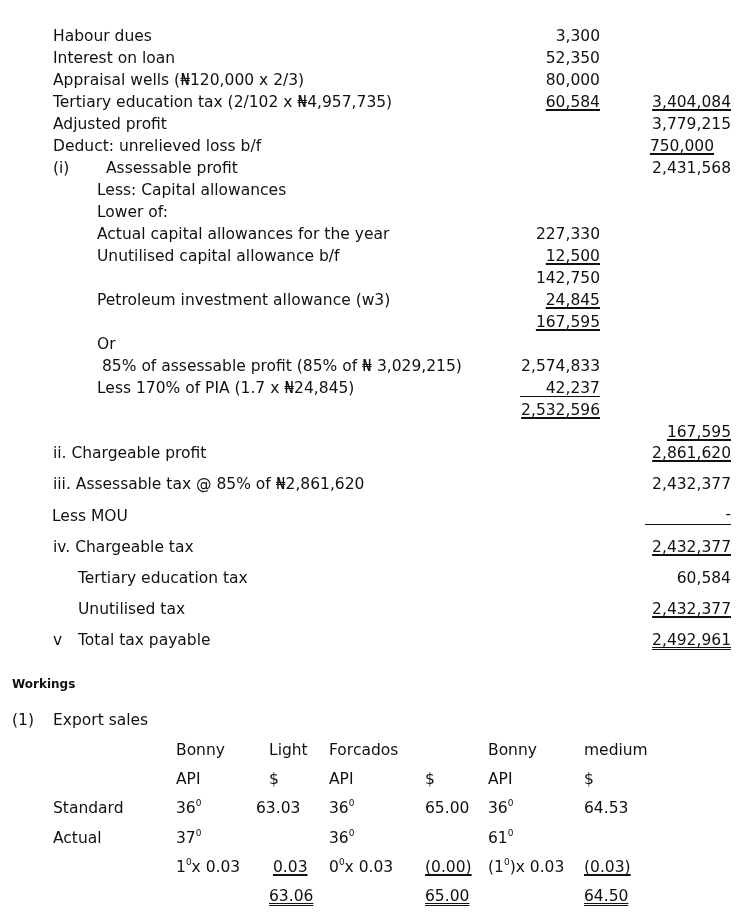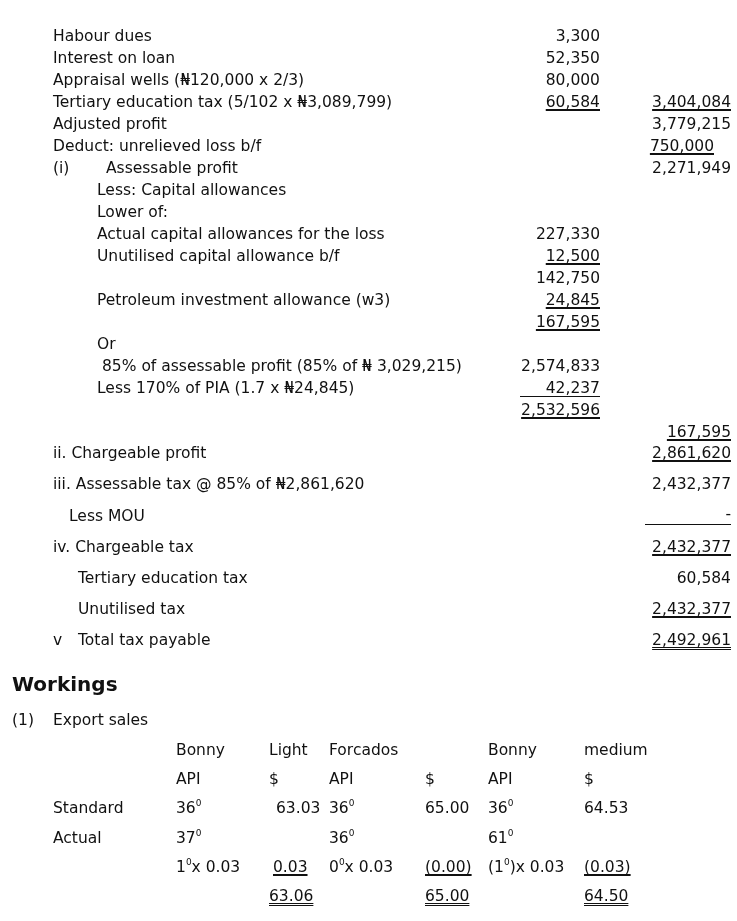--- a/index.html
+++ b/index.html
@@ -12,28 +12,28 @@
   .rule { position:absolute; height:0; border-top:1.5px solid #111; }
   .bold { font-weight:bold; }
   sup { font-size:9px; vertical-align:7px; line-height:0; }
 </style>
 </head>
 <body>
 
 <div class="t" style="left:53px;top:26px">Habour dues</div>
 <div class="t" style="left:53px;top:48px">Interest on loan</div>
 <div class="t" style="left:53px;top:70px">Appraisal wells (₦120,000 x 2/3)</div>
-<div class="t" style="left:53px;top:92px">Tertiary education tax (5/102 x ₦3,089,799)</div>
+<div class="t" style="left:53px;top:92px">Tertiary education tax (2/102 x ₦4,957,735)</div>
 <div class="t" style="left:53px;top:114px">Adjusted profit</div>
 <div class="t" style="left:53px;top:136px">Deduct: unrelieved loss b/f</div>
 <div class="t" style="left:53px;top:158px">(i)</div>
 <div class="t" style="left:106px;top:158px">Assessable profit</div>
 <div class="t" style="left:97px;top:180px">Less: Capital allowances</div>
 <div class="t" style="left:97px;top:202px">Lower of:</div>
-<div class="t" style="left:97px;top:224px">Actual capital allowances for the loss</div>
+<div class="t" style="left:97px;top:224px">Actual capital allowances for the year</div>
 <div class="t" style="left:97px;top:246px">Unutilised capital allowance b/f</div>
 <div class="t" style="left:97px;top:290px">Petroleum investment allowance (w3)</div>
 <div class="t" style="left:97px;top:334px">Or</div>
 <div class="t" style="left:102px;top:356px">85% of assessable profit (85% of ₦ 3,029,215)</div>
 <div class="t" style="left:97px;top:378px">Less 170% of PIA (1.7 x ₦24,845)</div>
 
 <div class="t r" style="right:137px;top:26px">3,300</div>
 <div class="t r" style="right:137px;top:48px">52,350</div>
 <div class="t r" style="right:137px;top:70px">80,000</div>
 <div class="t r u" style="right:137px;top:92px">60,584</div>
@@ -43,66 +43,66 @@
 <div class="t r u" style="right:137px;top:290px">24,845</div>
 <div class="t r u" style="right:137px;top:312px">167,595</div>
 <div class="t r" style="right:137px;top:356px">2,574,833</div>
 <div class="t r" style="right:137px;top:378px">42,237</div>
 <div class="rule" style="left:520px;width:80px;top:396px"></div>
 <div class="t r u" style="right:137px;top:400px">2,532,596</div>
 
 <div class="t r u" style="right:6px;top:92px">3,404,084</div>
 <div class="t r" style="right:6px;top:114px">3,779,215</div>
 <div class="t r u" style="right:23px;top:136px">750,000</div>
-<div class="t r" style="right:6px;top:158px">2,271,949</div>
+<div class="t r" style="right:6px;top:158px">2,431,568</div>
 <div class="t r u" style="right:6px;top:422px">167,595</div>
 
 <div class="t" style="left:53px;top:443px">ii.  Chargeable profit</div>
 <div class="t r u" style="right:6px;top:443px">2,861,620</div>
 
 <div class="t" style="left:53px;top:474px">iii. Assessable tax @ 85% of ₦2,861,620</div>
 <div class="t r" style="right:6px;top:474px">2,432,377</div>
 
-<div class="t" style="left:69px;top:506px">Less MOU</div>
+<div class="t" style="left:52px;top:506px">Less MOU</div>
 <div class="t r" style="right:6px;top:504px">-</div>
 <div class="rule" style="left:645px;width:86px;top:524px"></div>
 
 <div class="t" style="left:53px;top:537px">iv. Chargeable tax</div>
 <div class="t r u" style="right:6px;top:537px">2,432,377</div>
 
 <div class="t" style="left:78px;top:568px">Tertiary education tax</div>
 <div class="t r" style="right:6px;top:568px">60,584</div>
 
 <div class="t" style="left:78px;top:599px">Unutilised tax</div>
 <div class="t r u" style="right:6px;top:599px">2,432,377</div>
 
 <div class="t" style="left:53px;top:630px">v</div>
 <div class="t" style="left:78px;top:630px">Total tax payable</div>
 <div class="t r uu" style="right:6px;top:630px">2,492,961</div>
 
-<div class="t bold" style="left:12px;top:674px;font-size:20px">Workings</div>
+<div class="t bold" style="left:12px;top:674px;font-size:12px">Workings</div>
 <div class="t" style="left:12px;top:710px">(1)</div>
 <div class="t" style="left:53px;top:710px">Export sales</div>
 
 <div class="t" style="left:176px;top:740px">Bonny</div>
 <div class="t" style="left:269px;top:740px">Light</div>
 <div class="t" style="left:329px;top:740px">Forcados</div>
 <div class="t" style="left:488px;top:740px">Bonny</div>
 <div class="t" style="left:584px;top:740px">medium</div>
 
 <div class="t" style="left:176px;top:769px">API</div>
 <div class="t" style="left:269px;top:769px">$</div>
 <div class="t" style="left:329px;top:769px">API</div>
 <div class="t" style="left:425px;top:769px">$</div>
 <div class="t" style="left:488px;top:769px">API</div>
 <div class="t" style="left:584px;top:769px">$</div>
 
 <div class="t" style="left:53px;top:798px">Standard</div>
 <div class="t" style="left:176px;top:798px"><span>36</span><sup>0</sup></div>
-<div class="t" style="left:276px;top:798px">63.03</div>
+<div class="t" style="left:256px;top:798px">63.03</div>
 <div class="t" style="left:329px;top:798px"><span>36</span><sup>0</sup></div>
 <div class="t" style="left:425px;top:798px">65.00</div>
 <div class="t" style="left:488px;top:798px"><span>36</span><sup>0</sup></div>
 <div class="t" style="left:584px;top:798px">64.53</div>
 
 <div class="t" style="left:53px;top:828px">Actual</div>
 <div class="t" style="left:176px;top:828px"><span>37</span><sup>0</sup></div>
 <div class="t" style="left:329px;top:828px"><span>36</span><sup>0</sup></div>
 <div class="t" style="left:488px;top:828px"><span>61</span><sup>0</sup></div>
 

